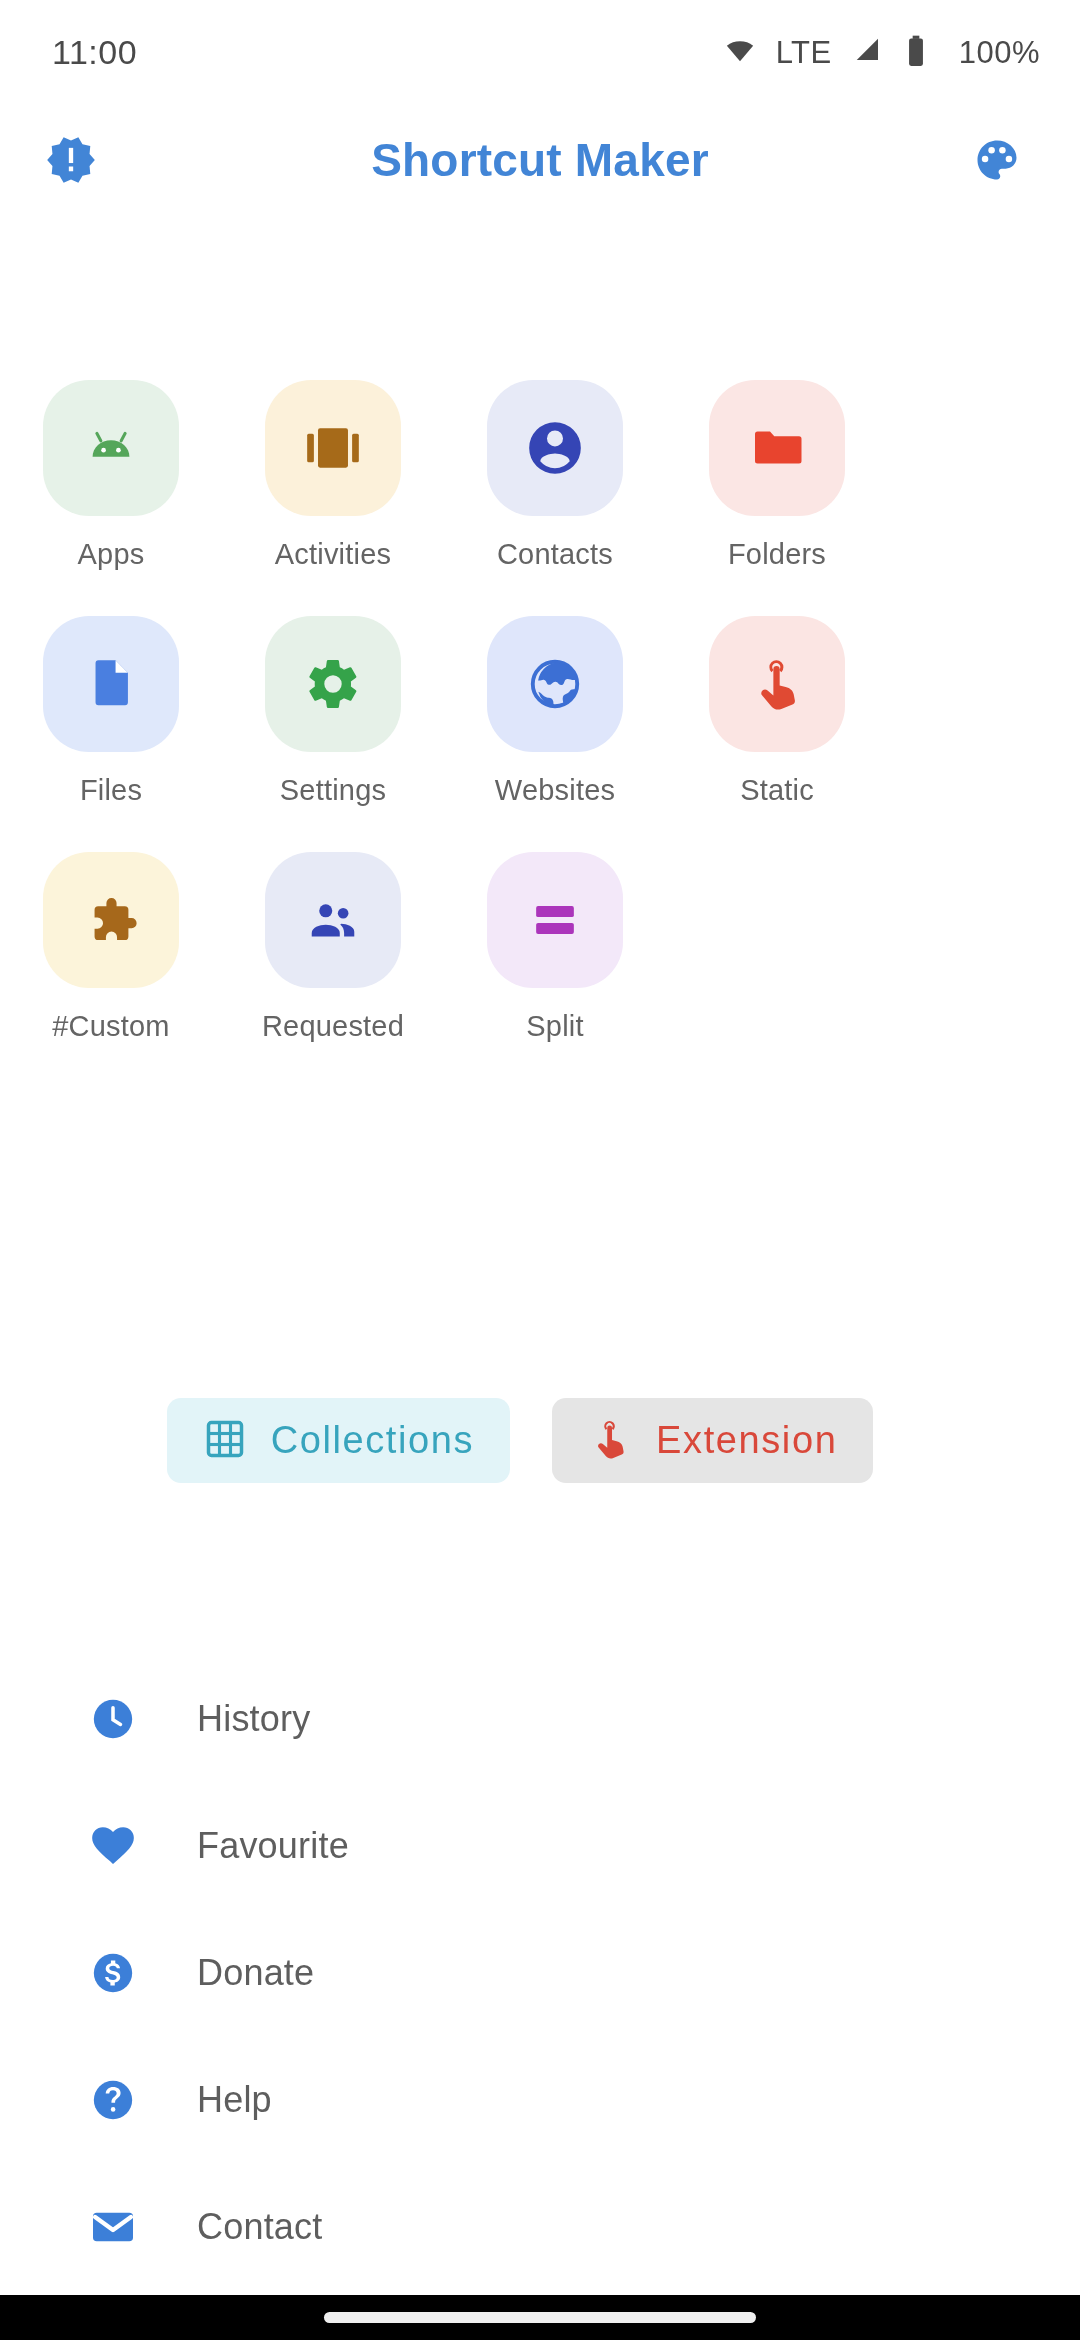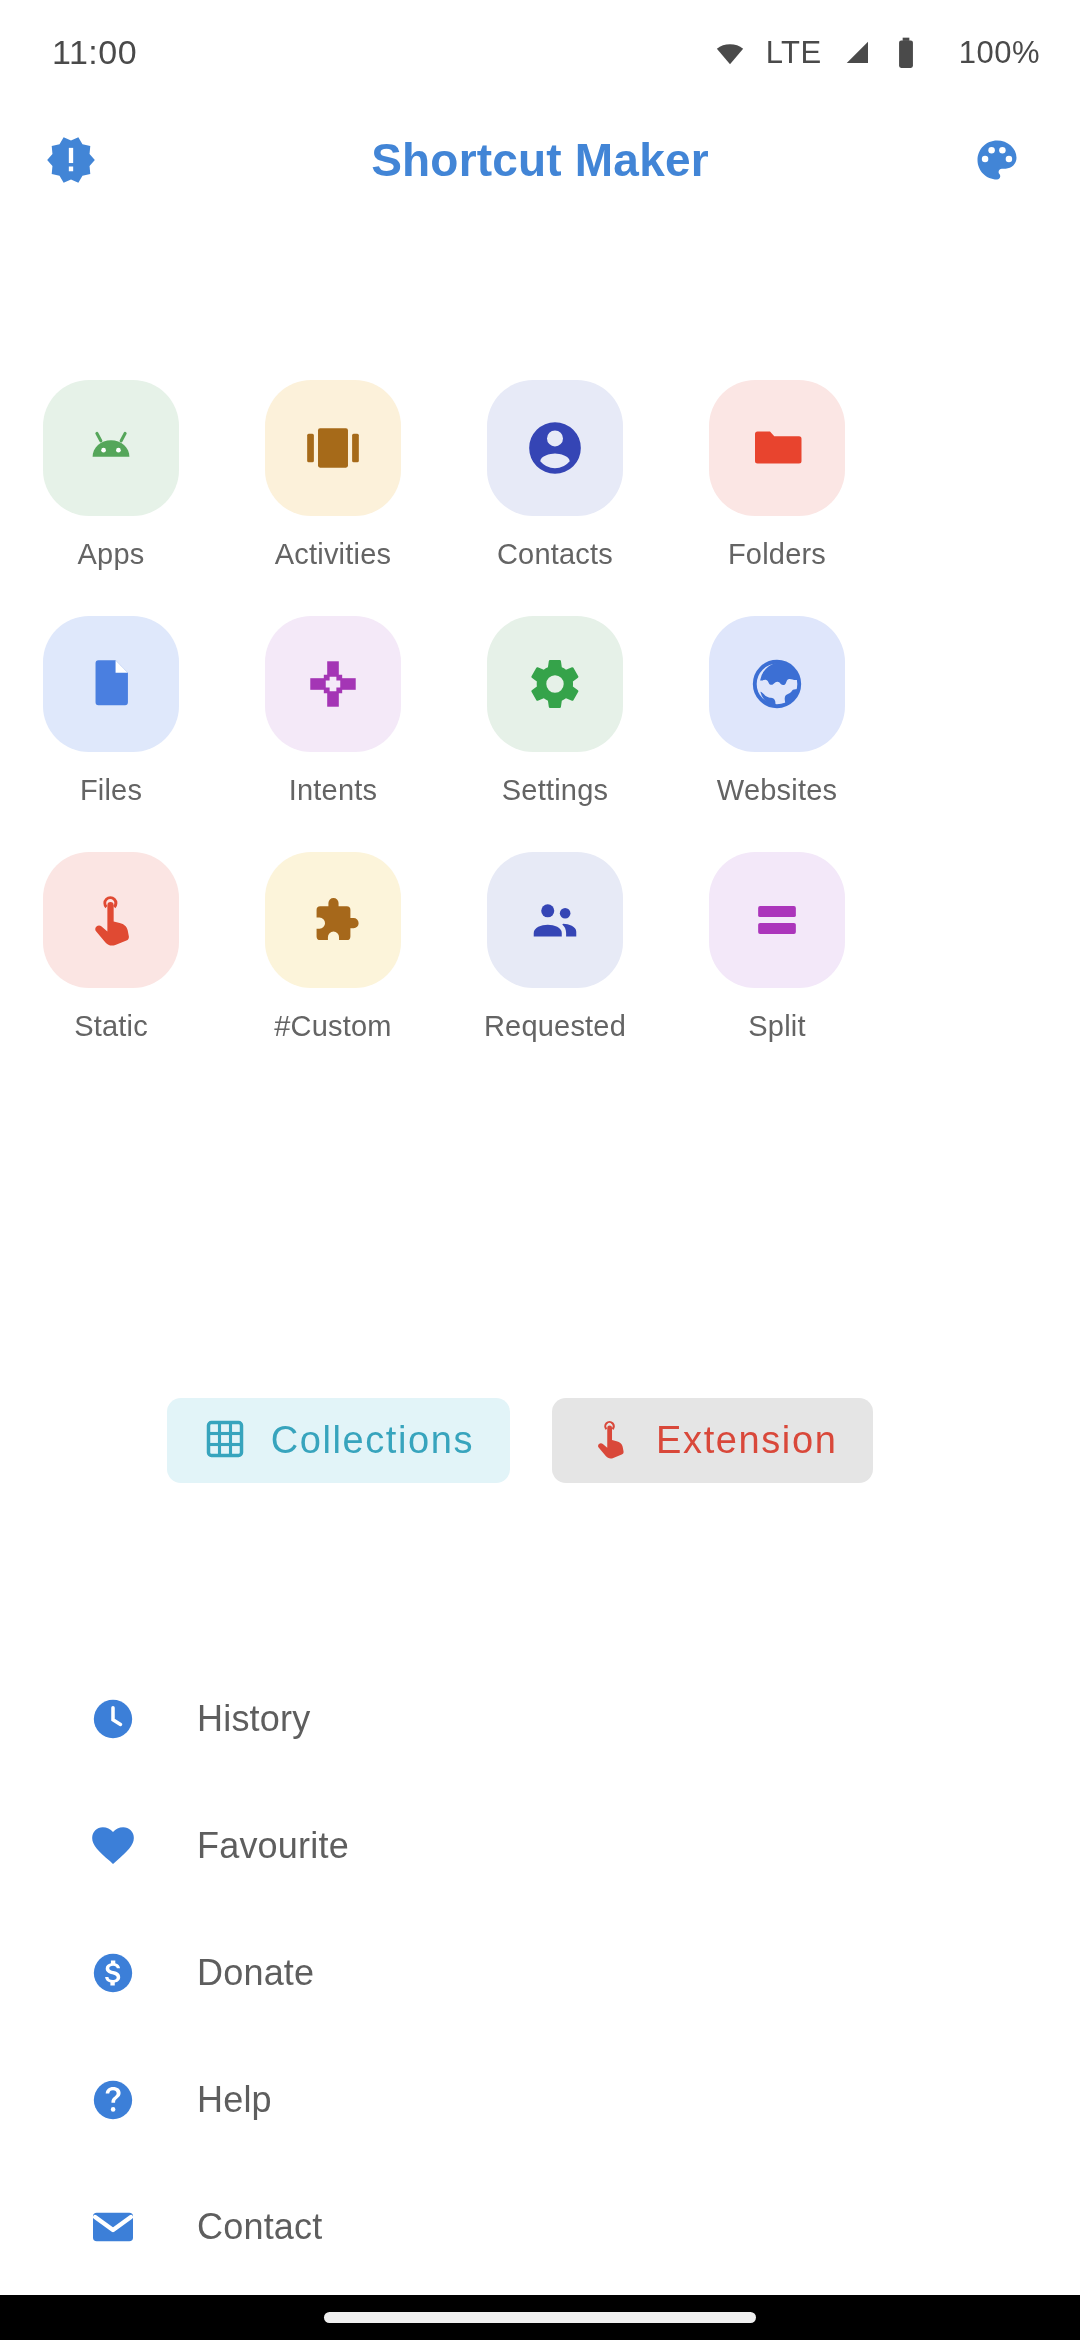--- a/index.html
+++ b/index.html
@@ -12,24 +12,24 @@
   }
 
   
   .statusbar{
     position:absolute; top:0; left:0; width:1080px; height:105px;
     display:flex; align-items:center; justify-content:space-between;
     padding:0 40px 0 52px;
     color:#4a4a4a;
   }
   .status-time{ font-size:34px; letter-spacing:.5px; color:#4a4a4a; }
-  .status-right{ display:flex; align-items:center; gap:21px; }
+  .status-right{ display:flex; align-items:flex-start; gap:21px; }
   .status-right .glyph{ display:flex; align-items:center; }
   .status-lte{ font-size:31px; letter-spacing:.5px; }
-  .status-batt{ font-size:31px; letter-spacing:.5px; margin-left:20px; }
+  .status-batt{ font-size:31px; letter-spacing:.5px; margin-left:10px; }
 
   
   .appbar{
     position:absolute; top:105px; left:0; width:1080px; height:110px;
     display:flex; align-items:center; justify-content:space-between;
     padding:0 46px 0 34px;
   }
   .appbar-title{
     position:absolute; left:0; right:0; top:0; height:110px;
     display:flex; align-items:center; justify-content:center;
@@ -203,34 +203,20 @@
       <span>
         <svg width="58" height="58" viewBox="0 0 24 24">
           <path fill="#4a7fe0" d="M5.6 3.4a1.2 1.2 0 0 1 1.2-1.2h7.1l5.1 5.1v12.3a1.2 1.2 0 0 1-1.2 1.2H6.8a1.2 1.2 0 0 1-1.2-1.2V3.4z"></path>
           <path fill="#ffffff" d="M13.9 2.2l5.1 5.1h-5.1V2.2z"></path>
         </svg>
       </span>
     </div>
     <div class="grid-label">Files</div>
   </div>
 
-  <div class="grid-cell">
-    <div class="tile" style="background:#f4e9f8">
-      <span>
-        <svg width="58" height="58" viewBox="0 0 24 24">
-          <rect x="9.6" y="2.6" width="4.8" height="6.4" fill="#a435b5"></rect>
-          <rect x="9.6" y="15" width="4.8" height="6.4" fill="#a435b5"></rect>
-          <rect x="2.6" y="9.6" width="6.4" height="4.8" fill="#a435b5"></rect>
-          <rect x="15" y="9.6" width="6.4" height="4.8" fill="#a435b5"></rect>
-          <path fill="#a435b5" d="M8.2 8.2h2.4v2.4H8.2zM13.4 8.2h2.4v2.4h-2.4zM8.2 13.4h2.4v2.4H8.2zM13.4 13.4h2.4v2.4h-2.4z"></path>
-        </svg>
-      </span>
-    </div>
-    <div class="grid-label">Intents</div>
-  </div>
 
   <div class="grid-cell">
     <div class="tile" style="background:#e6f1e8">
       <span>
         <svg width="58" height="58" viewBox="0 0 24 24">
           <path fill="#35a34a" d="M19.4 13c.04-.33.06-.66.06-1s-.02-.67-.06-1l2.1-1.6a.5.5 0 0 0 .12-.64l-2-3.46a.5.5 0 0 0-.6-.22l-2.47 1a7.3 7.3 0 0 0-1.73-1l-.37-2.6a.5.5 0 0 0-.5-.43h-4a.5.5 0 0 0-.5.42l-.37 2.6c-.63.26-1.2.6-1.73 1l-2.47-1a.5.5 0 0 0-.6.23l-2 3.46a.5.5 0 0 0 .12.64L4.5 11c-.04.33-.06.66-.06 1s.02.67.06 1l-2.1 1.6a.5.5 0 0 0-.12.64l2 3.46a.5.5 0 0 0 .6.22l2.47-1c.53.4 1.1.74 1.73 1l.37 2.6a.5.5 0 0 0 .5.43h4a.5.5 0 0 0 .5-.42l.37-2.6c.63-.26 1.2-.6 1.73-1l2.47 1a.5.5 0 0 0 .6-.23l2-3.46a.5.5 0 0 0-.12-.64L19.4 13zM12 15.6A3.6 3.6 0 1 1 12 8.4a3.6 3.6 0 0 1 0 7.2z"></path>
         </svg>
       </span>
     </div>
     <div class="grid-label">Settings</div>

